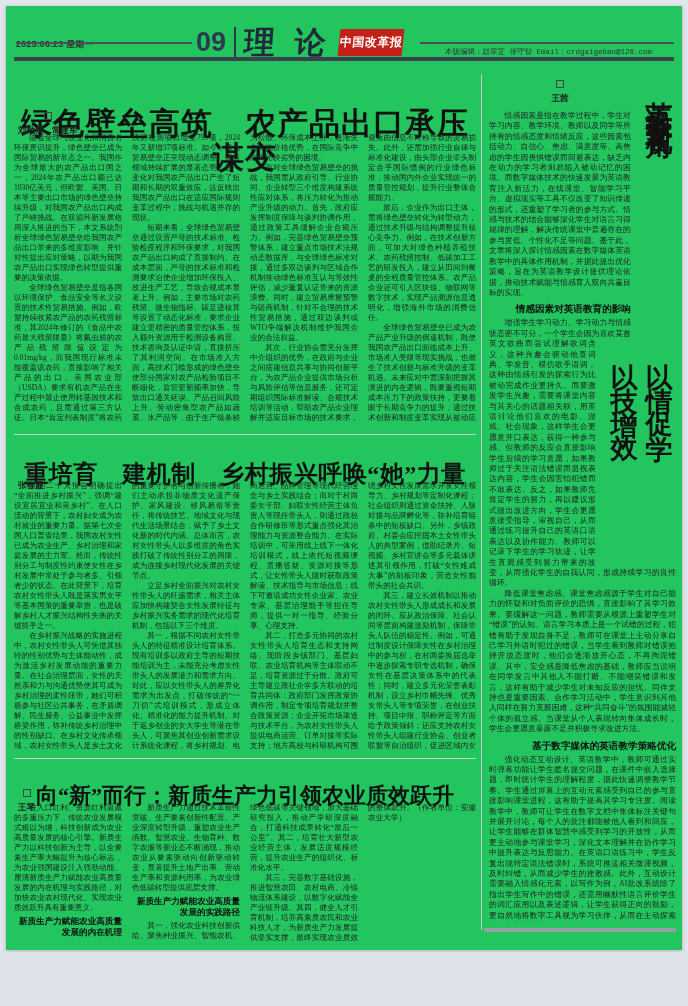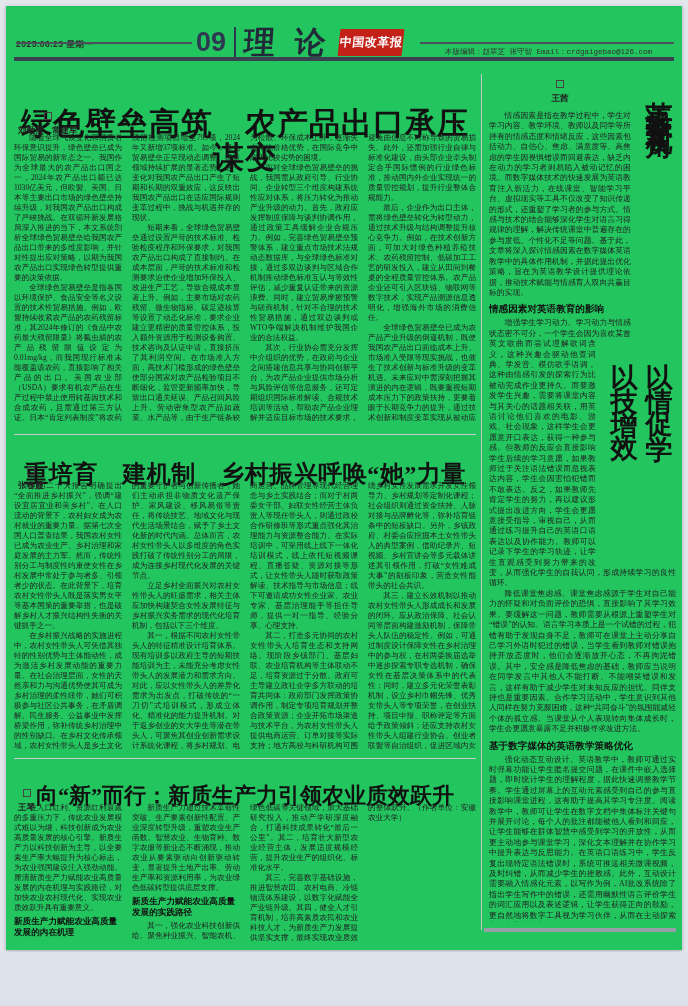--- a/index.html
+++ b/index.html
@@ -30,21 +30,21 @@
   .hdr-editors{position:absolute;right:30px;top:41px;font-size:7.5px;color:#333;
     font-family:Liberation Mono, monospace;}
   .hdr-rule{position:absolute;left:8px;top:51px;width:660px;height:4px;background:#3a4150;}
   
   .art-title{font-weight:900;text-align:center;color:#111;line-height:1.1;margin-top:21px;}
   .byline{font-size:8.5px;font-weight:bold;color:#222;display:flex;align-items:center;gap:5px;margin:0;flex-direction:column;}
   .sq{width:6px;height:6px;border:1px solid #444;display:inline-block;flex:0 0 auto;}
   .cols{column-gap:10px;column-fill:auto;overflow:hidden;text-align:justify;}
   .cols-4{column-count:4;}
   .para{margin:0;text-indent:2em;font-size:7.6px;line-height:10px;color:#222;}
-  .subhead{font-weight:bold;text-align:left;font-size:8.6px;line-height:11px;margin:3px 0;color:#111;}
+  .subhead{font-weight:bold;text-align:right;font-size:8.6px;line-height:11px;margin:3px 0;color:#111;}
   #a1-title{position:absolute;left:8px;top:80px;width:462px;font-size:31px;letter-spacing:1px;}
   #a1-byline{position:absolute;left:12px;top:106px;}
   #a1-body{position:absolute;left:8px;top:127px;width:462px;height:296px;}
   .hsep{position:absolute;left:8px;width:462px;height:1px;background:#c8cbd1;}
   #a2-title{position:absolute;left:8px;top:434px;width:462px;font-size:24px;letter-spacing:.5px;}
   #a2-byline{position:absolute;left:12px;top:461px;}
   #a2-body{position:absolute;left:8px;top:475px;width:462px;height:274px;}
   #a3-title{position:absolute;left:8px;top:757px;width:462px;font-size:22px;}
   #a3-byline{position:absolute;left:12px;top:783px;}
   #a3-body{position:absolute;left:8px;top:797px;width:462px;height:141px;}

